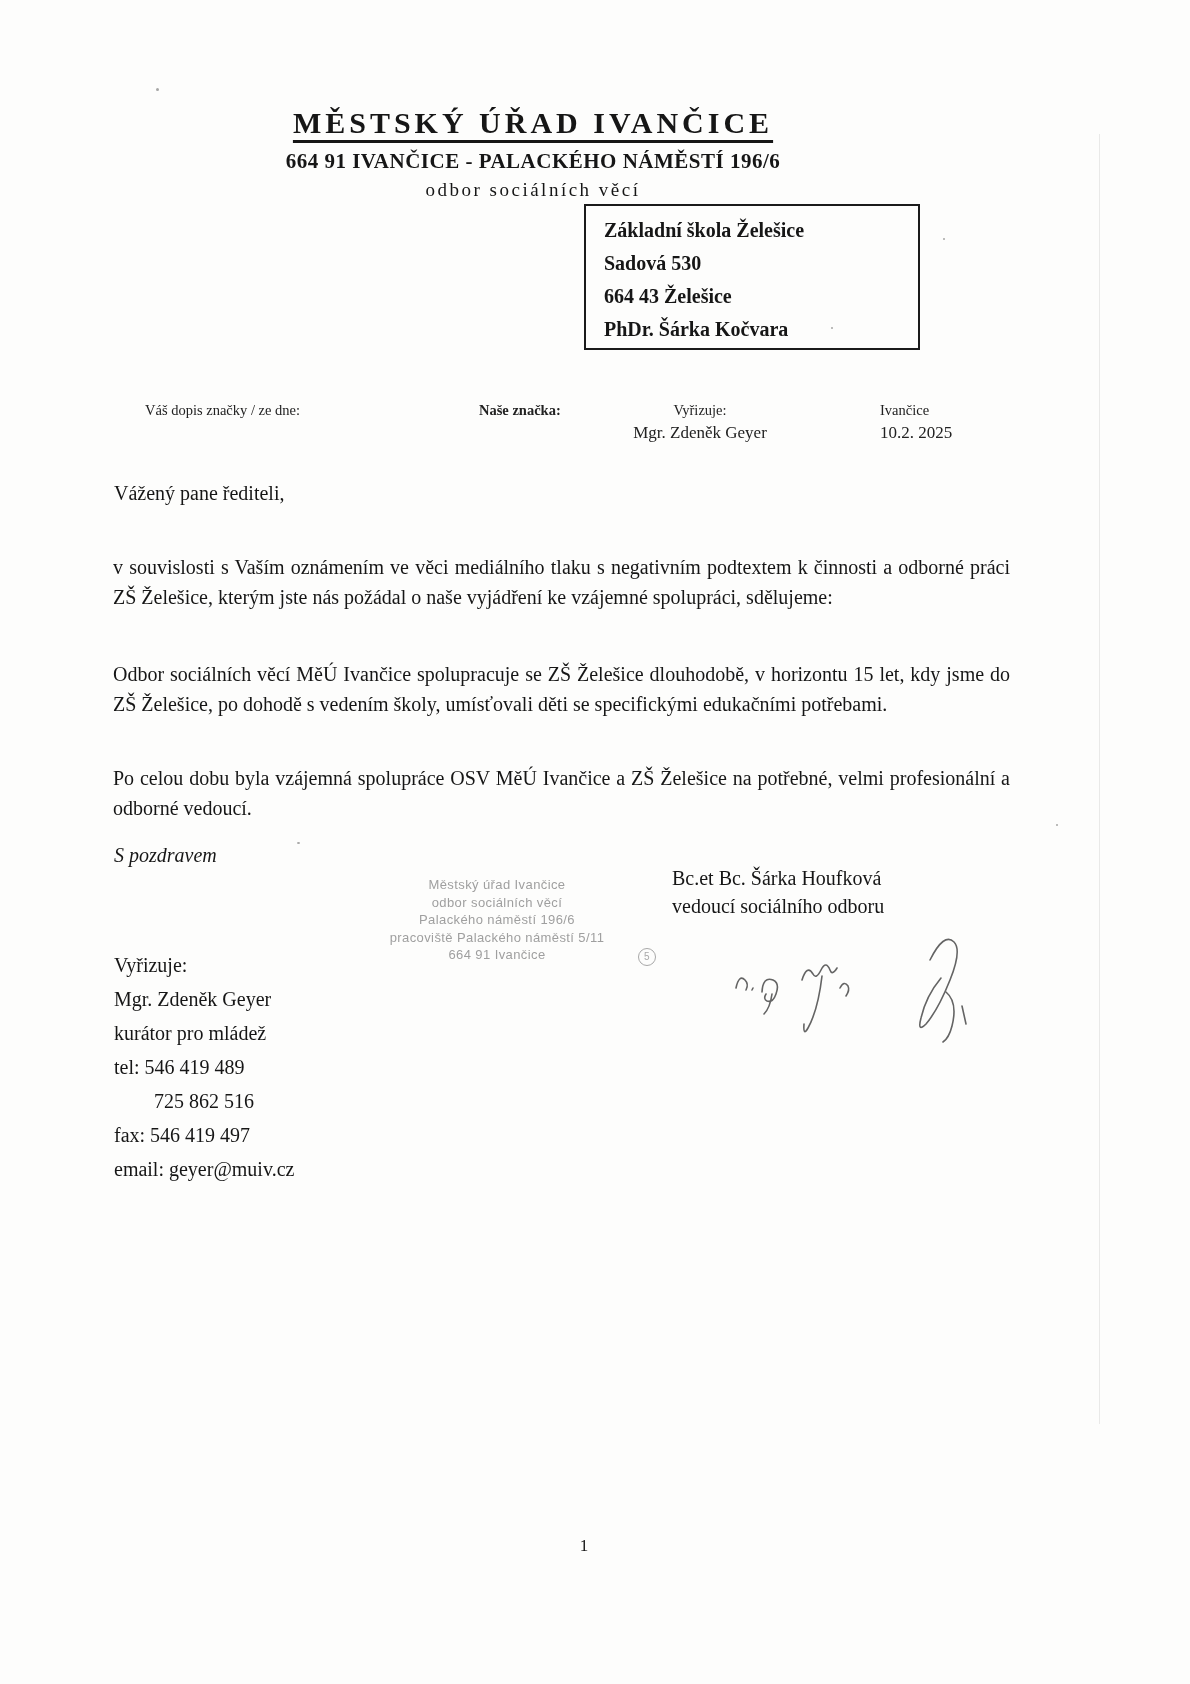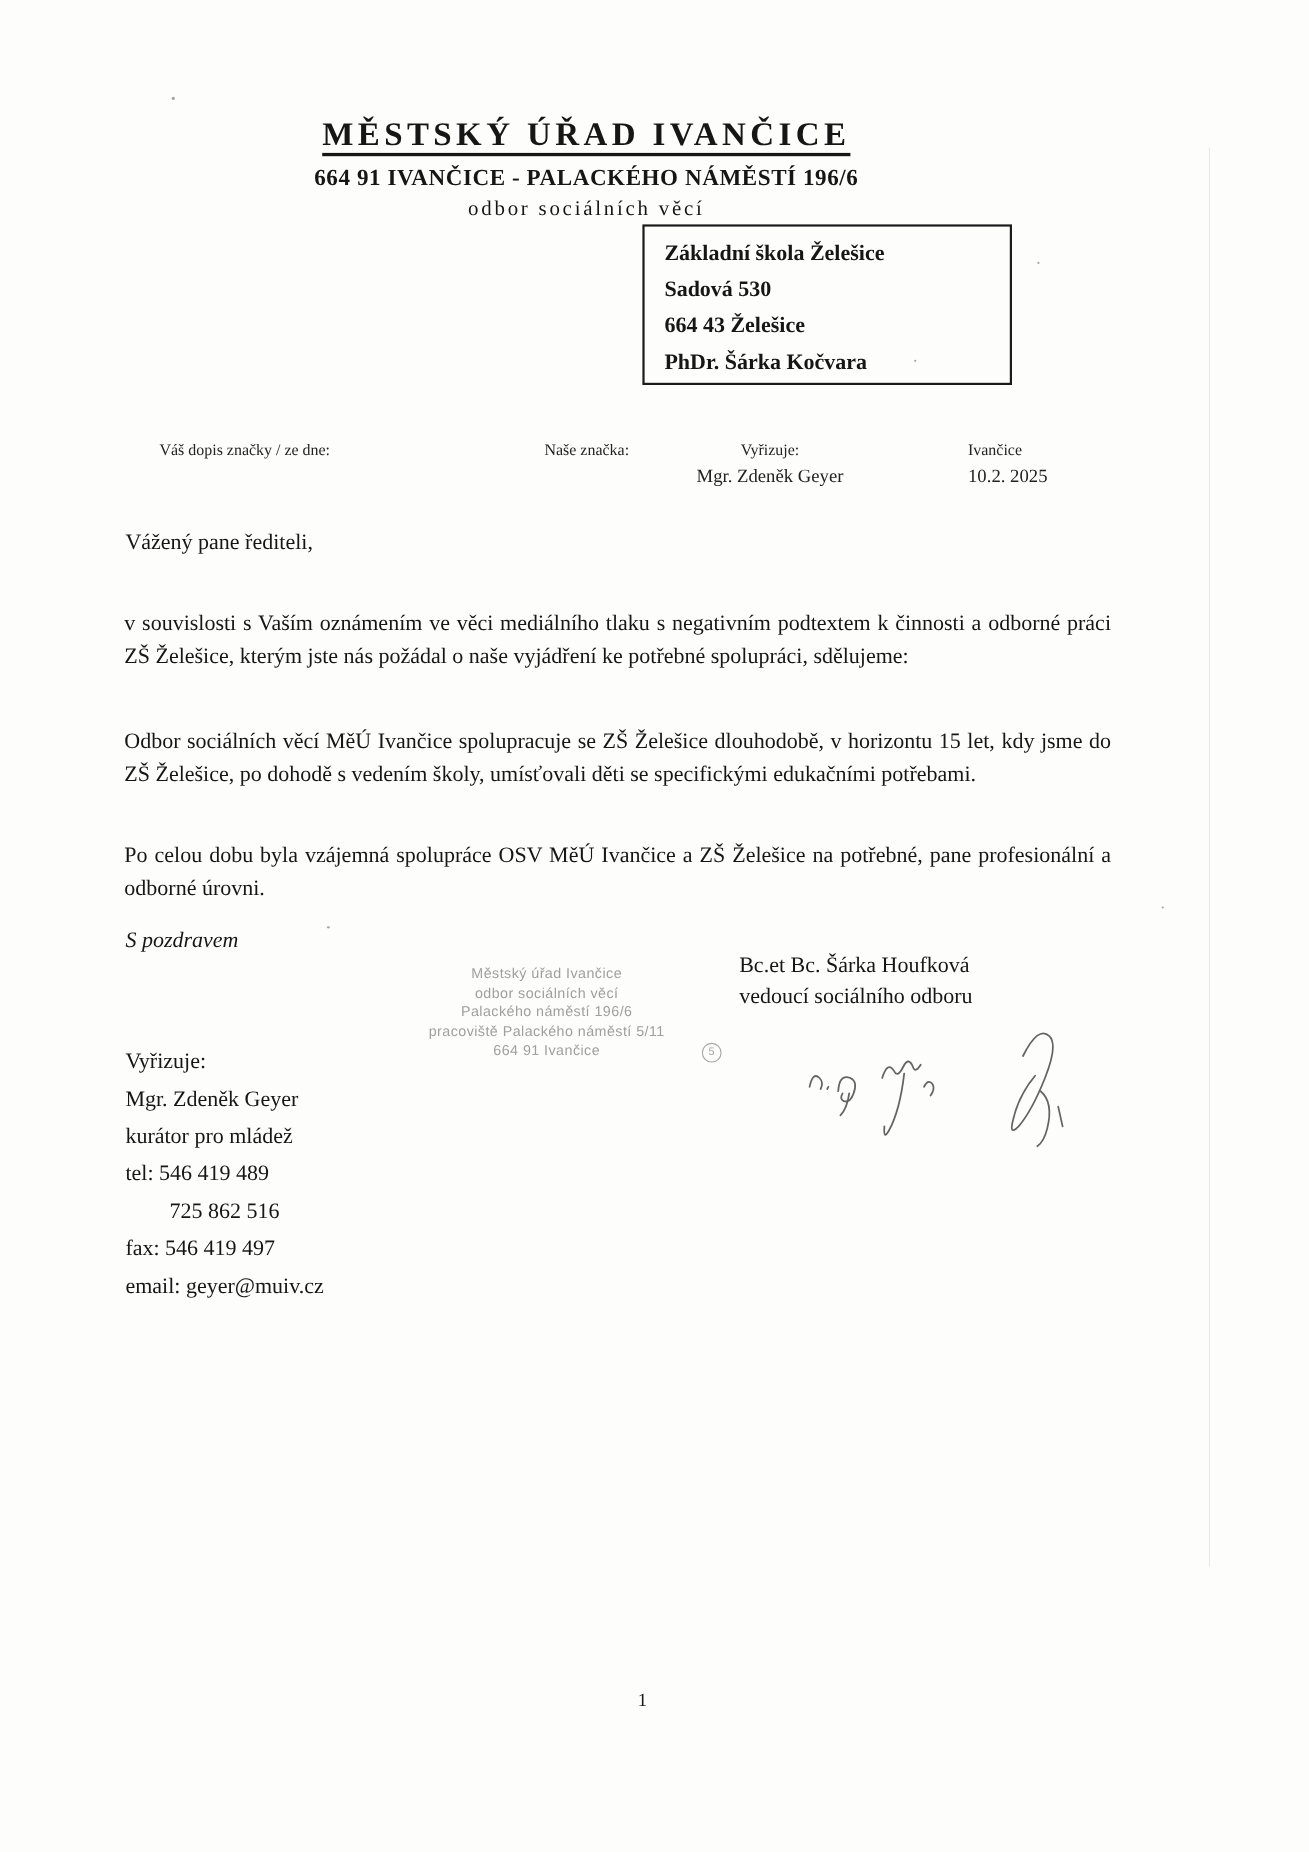--- a/index.html
+++ b/index.html
@@ -24,21 +24,21 @@
   
   .recipient-box{
     position:absolute;left:584px;top:204px;width:336px;height:146px;
     border:2px solid #1b1b1b;
     padding:8px 14px 0 18px;box-sizing:border-box;
   }
   .recipient-box .r-line{font-size:20px;font-weight:bold;line-height:33px;white-space:nowrap;}
   
   .ref-row{position:absolute;left:0;top:402px;width:1190px;font-size:14.5px;color:#222;}
   .ref-your{position:absolute;left:145px;top:0;}
-  .ref-our{position:absolute;left:495px;top:0;}
+  .ref-our{position:absolute;left:479px;top:0;font-weight:bold;}
   .ref-handler{position:absolute;left:590px;top:0;width:220px;text-align:center;}
   .ref-handler .val{font-size:17px;margin-top:4px;white-space:nowrap;}
   .ref-place{position:absolute;left:880px;top:0;width:180px;text-align:left;}
   .ref-place .val{font-size:17px;margin-top:4px;white-space:nowrap;}
   
   .salutation{position:absolute;left:114px;top:482px;font-size:20px;}
   .para{position:absolute;left:113px;width:897px;font-size:20px;line-height:29.5px;text-align:justify;}
   .p1{top:533px;}
   .p2{top:640px;}
   .p3{top:744px;}
@@ -100,23 +100,23 @@
       <div>Vyřizuje:</div>
       <div class="val">Mgr. Zdeněk Geyer</div>
     </div>
     <div class="ref-place">
       <div>Ivančice</div>
       <div class="val">10.2. 2025</div>
     </div>
   </div>
 
   <div class="salutation">Vážený pane řediteli,</div>
-  <p class="para p1">v souvislosti s Vaším oznámením ve věci mediálního tlaku s negativním podtextem k činnosti a odborné práci ZŠ Želešice, kterým jste nás požádal o naše vyjádření ke potřebné spolupráci, sdělujeme:</p>
+  <p class="para p1">v souvislosti s Vaším oznámením ve věci mediálního tlaku s negativním podtextem k činnosti a odborné práci ZŠ Želešice, kterým jste nás požádal o naše vyjádření ke vzájemné spolupráci, sdělujeme:</p>
   <p class="para p2">Odbor sociálních věcí MěÚ Ivančice spolupracuje se ZŠ Želešice dlouhodobě, v horizontu 15 let, kdy jsme do ZŠ Želešice, po dohodě s vedením školy, umísťovali děti se specifickými edukačními potřebami.</p>
-  <p class="para p3">Po celou dobu byla vzájemná spolupráce OSV MěÚ Ivančice a ZŠ Želešice na potřebné, pane profesionální a odborné úrovni.</p>
+  <p class="para p3">Po celou dobu byla vzájemná spolupráce OSV MěÚ Ivančice a ZŠ Želešice na potřebné, velmi profesionální a odborné vedoucí.</p>
   <div class="closing">S pozdravem</div>
 
   <div class="stamp">
     <div>Městský úřad Ivančice</div>
     <div>odbor sociálních věcí</div>
     <div>Palackého náměstí 196/6</div>
     <div>pracoviště Palackého náměstí 5/11</div>
     <div>664 91 Ivančice</div>
     <div class="stamp-badge">5</div>
   </div>

